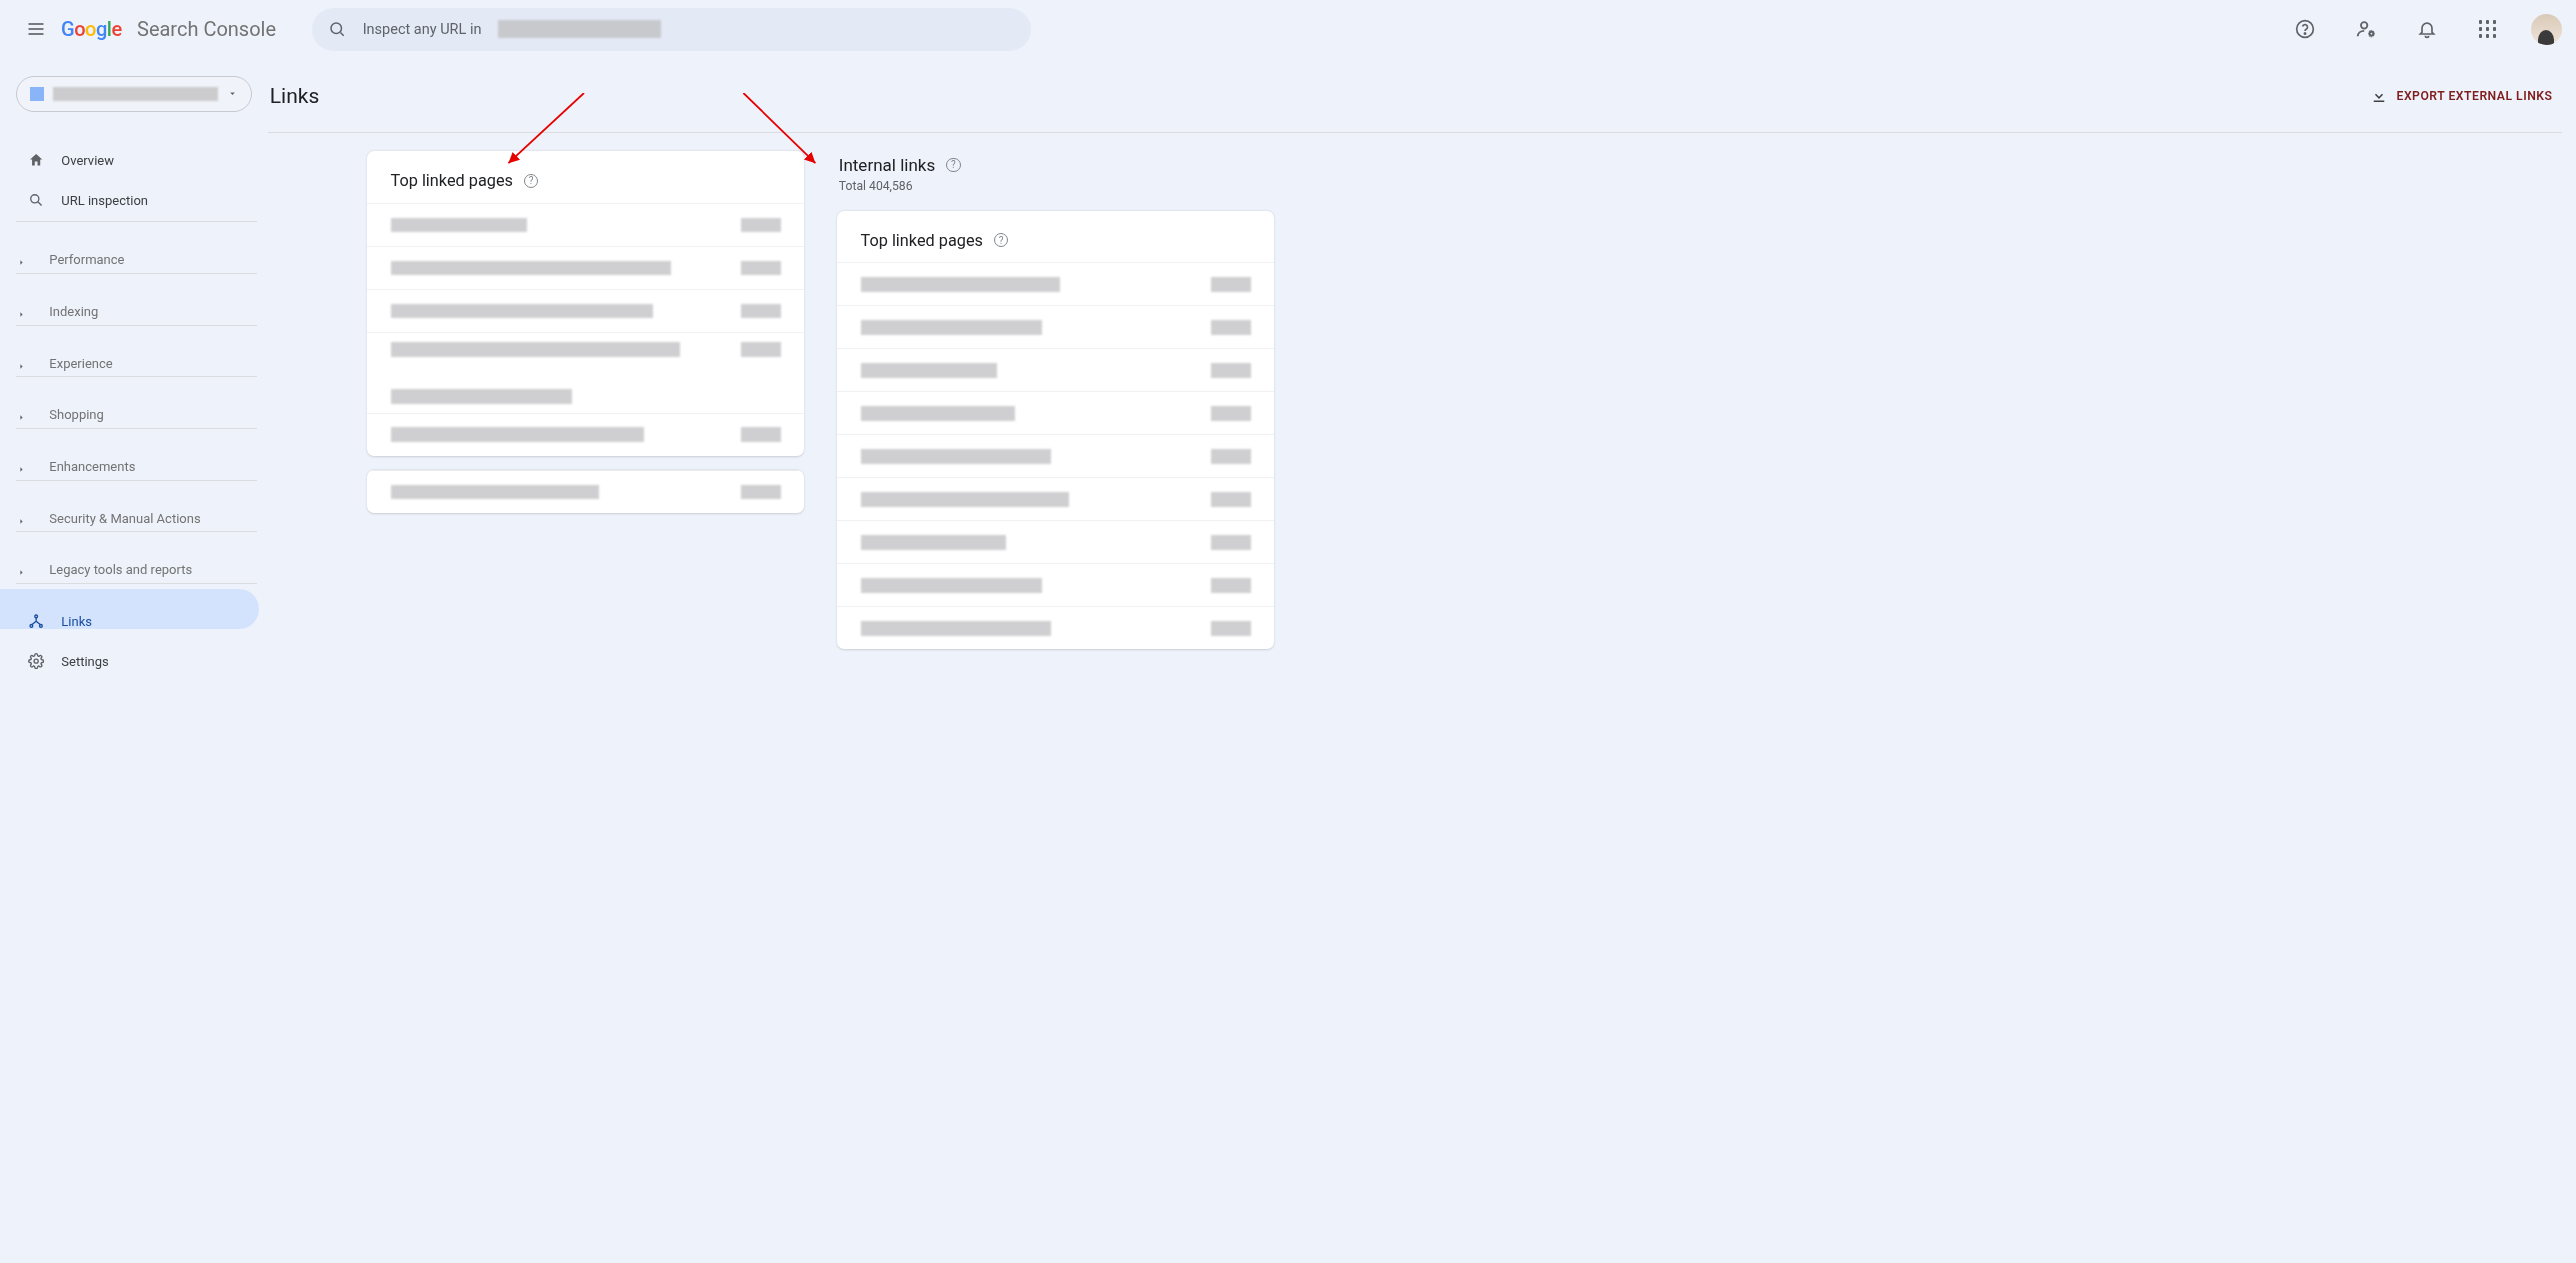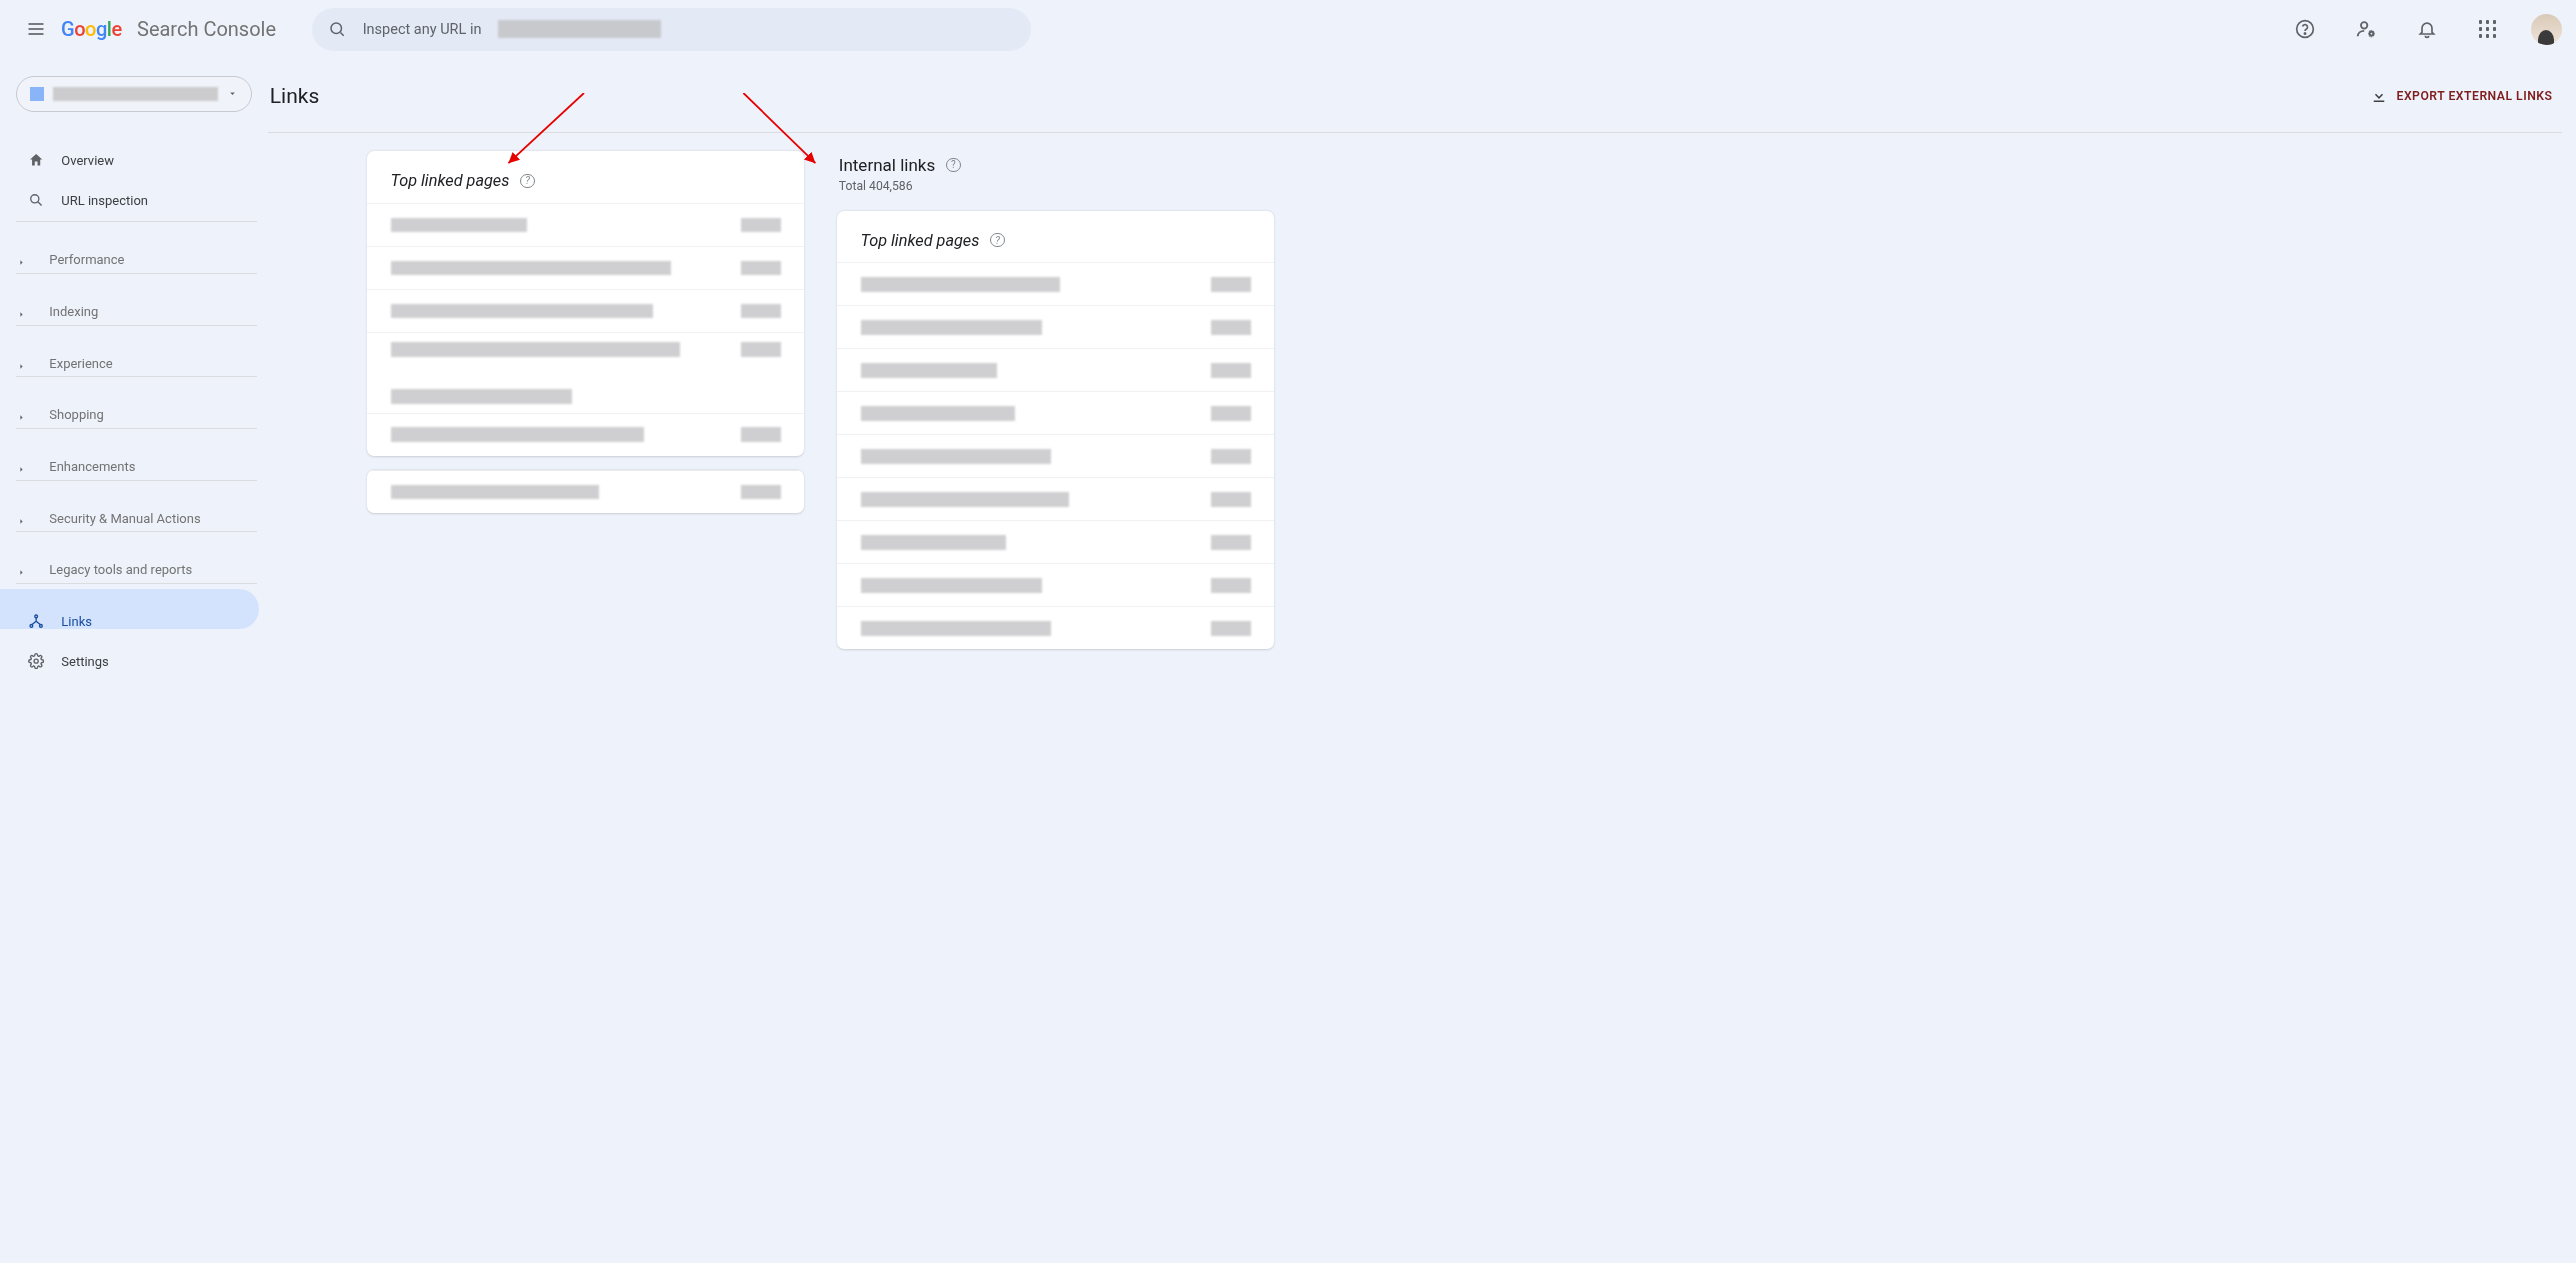--- a/index.html
+++ b/index.html
@@ -209,21 +209,20 @@
 
   .card {
     background: #fff;
     border-radius: 7.2px;
     box-shadow: 0 0.9px 1.8px rgba(60,64,67,.12), 0 0.9px 2.7px rgba(60,64,67,.08);
     overflow: hidden;
   }
   .card-head {
     display:flex; align-items:center; gap:11px;
     padding: 20px 23.5px 12.7px 23.5px;
-    font-style: italic;
   }
   .card-title {
     font-size: 16.3px;
     color: #202124;
   }
   .row {
     display:flex; align-items:center;
     padding: 11px 23.5px;
     border-top: 0.9px solid #f0f1f3;
     gap: 14.5px;

